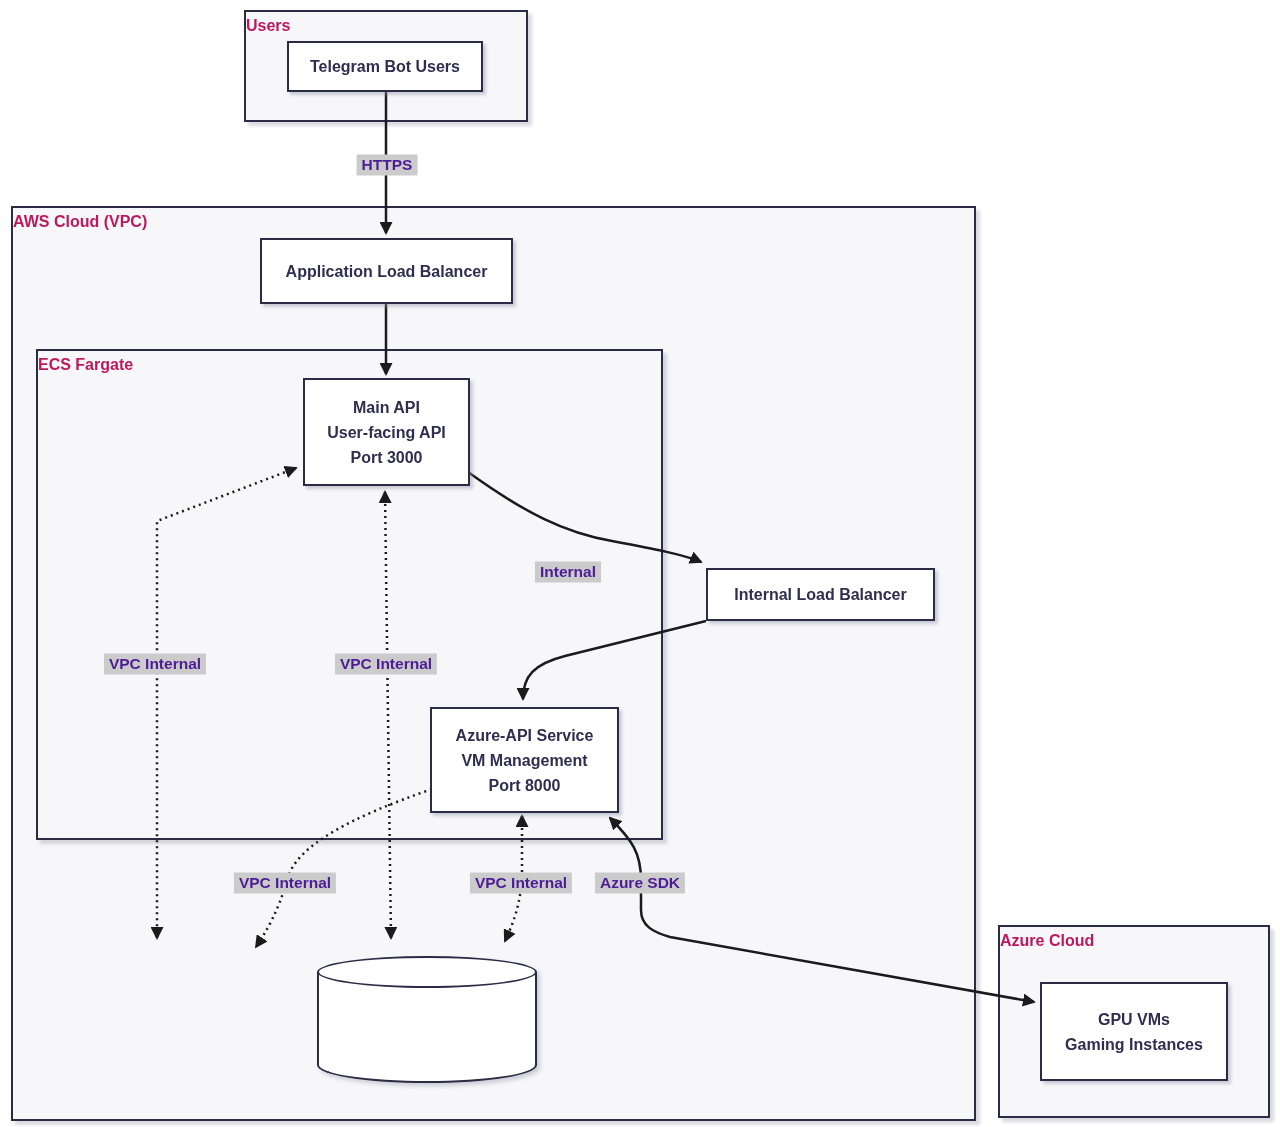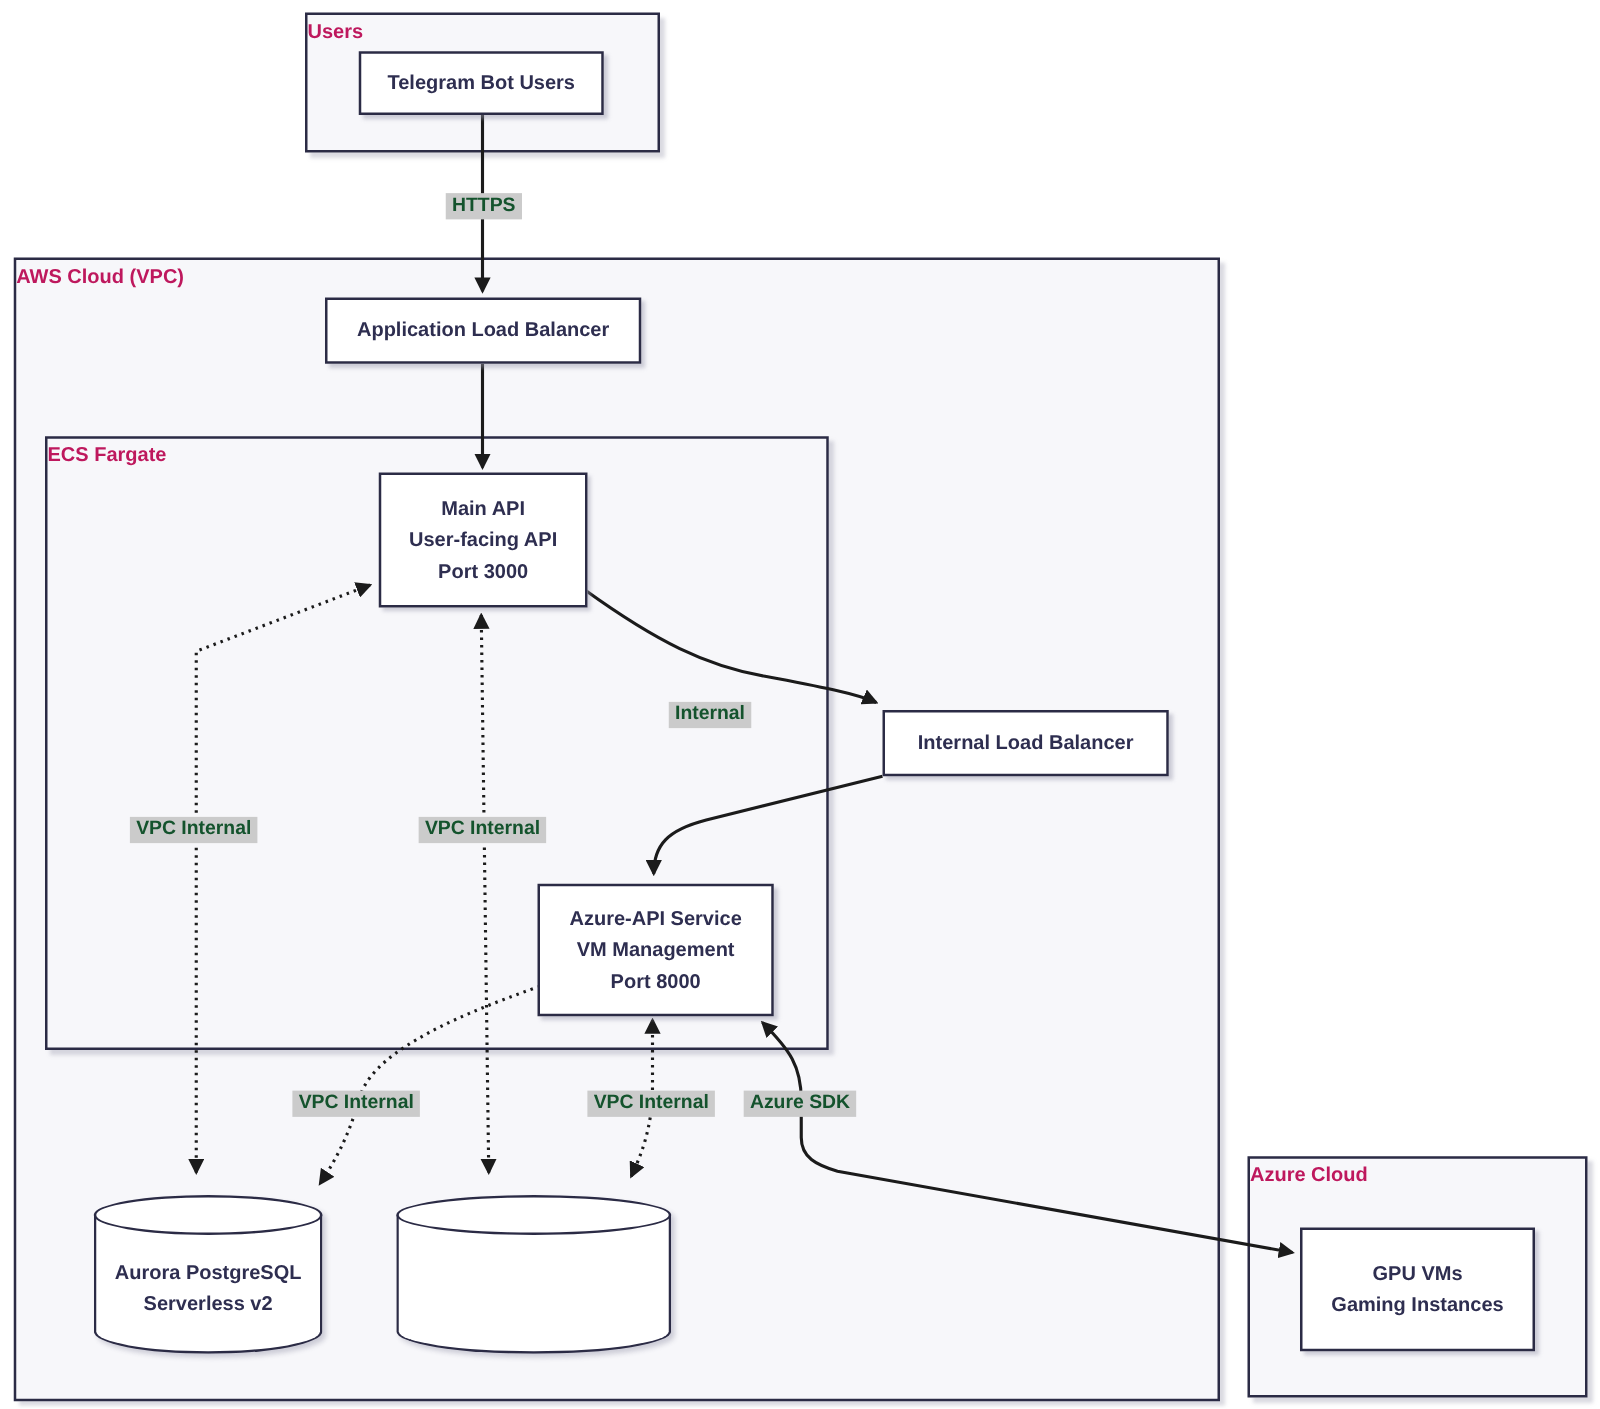--- a/index.html
+++ b/index.html
@@ -44,21 +44,21 @@
   }
   svg.edge-layer { position: absolute; left: 0; top: 0; }
   .edge-label {
     position: absolute;
     transform: translate(-50%, -50%);
     background: #cbcbcb;
     padding: 1px 5px 2px 5px;
     font-size: 15.5px;
     font-weight: 600;
     white-space: nowrap;
-    color: #14532d;
+    color: #4c1d95;
   }
   .cyl {
     position: absolute;
     filter: drop-shadow(3px 3px 2px rgba(150,150,170,0.45));
   }
   .cyl .cyl-body {
     position: absolute;
     left: 0; right: 0; top: 16px; bottom: 0;
     background: #ffffff;
     border: 2px solid #2b2b45;
@@ -140,21 +140,21 @@
   <div class="edge-label" style="left:155px; top:664px;">VPC Internal</div>
   <div class="edge-label" style="left:386px; top:664px;">VPC Internal</div>
   <div class="edge-label" style="left:285px; top:883px;">VPC Internal</div>
   <div class="edge-label" style="left:521px; top:883px;">VPC Internal</div>
   <div class="edge-label" style="left:640px; top:883px;">Azure SDK</div>
 
   <div class="node" style="left:287px; top:41px; width:196px; height:51px;">
     <span>Telegram Bot Users</span>
   </div>
 
-  <div class="node" style="left:260px; top:238px; width:253px; height:53px;">
+  <div class="node" style="left:260px; top:238px; width:253px; height:66px;">
     <span>Application Load Balancer</span>
   </div>
 
   <div class="node" style="left:303px; top:378px; width:167px; height:108px;">
     <span>Main API</span>
     <span>User-facing API</span>
     <span>Port 3000</span>
   </div>
 
   <div class="node" style="left:706px; top:568px; width:229px; height:53px;">
@@ -165,27 +165,19 @@
     <span>Azure-API Service</span>
     <span>VM Management</span>
     <span>Port 8000</span>
   </div>
 
   <div class="node" style="left:1040px; top:982px; width:188px; height:99px;">
     <span>GPU VMs</span>
     <span>Gaming Instances</span>
   </div>
 
-  <div class="cyl" style="left:75px; top:956px; width:183px; height:127px;">
-    <div class="cyl-body"></div>
-    <div class="cyl-top"></div>
-    <div class="cyl-text">
-      <span>Aurora PostgreSQL</span>
-      <span>Serverless v2</span>
-    </div>
-  </div>
 
   <div class="cyl" style="left:317px; top:956px; width:220px; height:127px;">
     <div class="cyl-body"></div>
     <div class="cyl-top"></div>
   </div>
 
 </div>
 
 </body></html>

